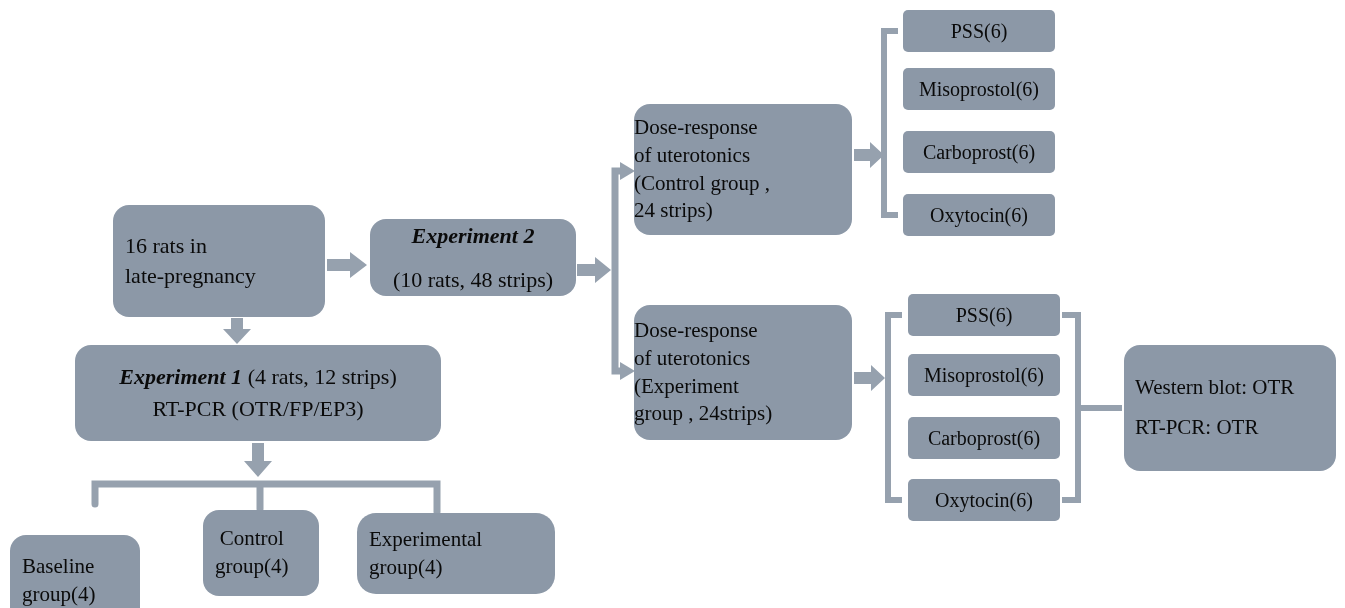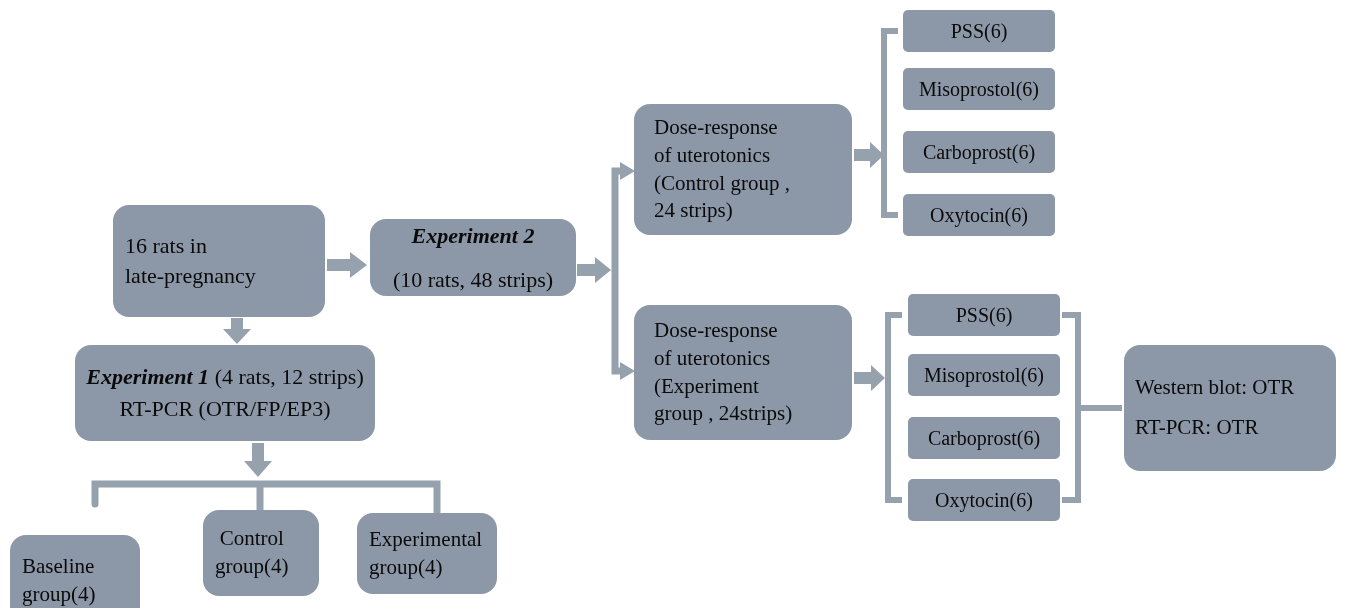--- a/index.html
+++ b/index.html
@@ -33,21 +33,21 @@
     line-height: 1.32;
   }
   .box .pre { white-space: pre-line; }
   .center { align-items: center; text-align: center; }
   .left   { align-items: flex-start; text-align: left; }
   .small  { border-radius: 5px; font-size: 20px; }
   .big-title { font-weight: bold; font-style: italic; font-size: 22px; }
   .rats-box { font-size: 22px; line-height: 1.36; padding-left: 26px; }
   .exp2-box { font-size: 22px; line-height: 1.45; }
   .exp1-box { font-size: 22px; line-height: 1.45; }
-  .dose-box { padding-left: 20px; }
+  .dose-box { }
   .western-box { padding-left: 11px; gap: 12px; }
   .bottom-box { padding-left: 12px; }
 </style>
 </head>
 <body>
 
 <div class="canvas">
 
   <svg class="connectors" viewBox="0 0 1345 608" xmlns="http://www.w3.org/2000/svg">
 
@@ -77,21 +77,21 @@
   <div class="box left rats-box" style="left:113px; top:205px; width:212px; height:112px;padding-left:12px;">
     <div class="pre">16 rats in
 late-pregnancy</div>
   </div>
 
   <div class="box center exp2-box" style="left:370px; top:219px; width:206px; height:77px;gap:12px;">
     <div class="big-title">Experiment 2</div>
     <div>(10 rats, 48 strips)</div>
   </div>
 
-  <div class="box center exp1-box" style="left:75px; top:345px; width:300px; height:96px;">
+  <div class="box center exp1-box" style="left:75px; top:345px; width:366px; height:96px;">
     <div>
       <span class="big-title">Experiment 1</span><span> (4 rats, 12 strips)</span>
     </div>
     <div>RT-PCR (OTR/FP/EP3)</div>
   </div>
 
   <div class="box left dose-box" style="left:634px; top:104px; width:218px; height:131px;">
     <div class="pre">Dose-response
 of uterotonics
 (Control group ,
@@ -137,18 +137,18 @@
   </div>
 
   <div class="box left bottom-box" style="left:10px; top:535px; width:130px; height:92px;">
     <div class="pre">Baseline
 group(4)</div>
   </div>
   <div class="box left bottom-box" style="left:203px; top:510px; width:116px; height:86px;text-align:center;">
     <div class="pre">Control
 group(4)</div>
   </div>
-  <div class="box left bottom-box" style="left:357px; top:513px; width:140px; height:81px;">
+  <div class="box left bottom-box" style="left:357px; top:513px; width:198px; height:81px;border-radius:19px;">
     <div class="pre">Experimental
 group(4)</div>
   </div>
 
 </div>
 
 </body></html>

